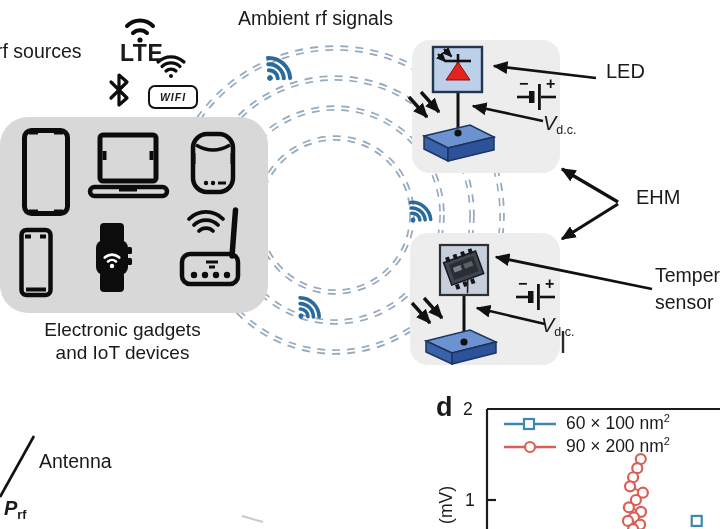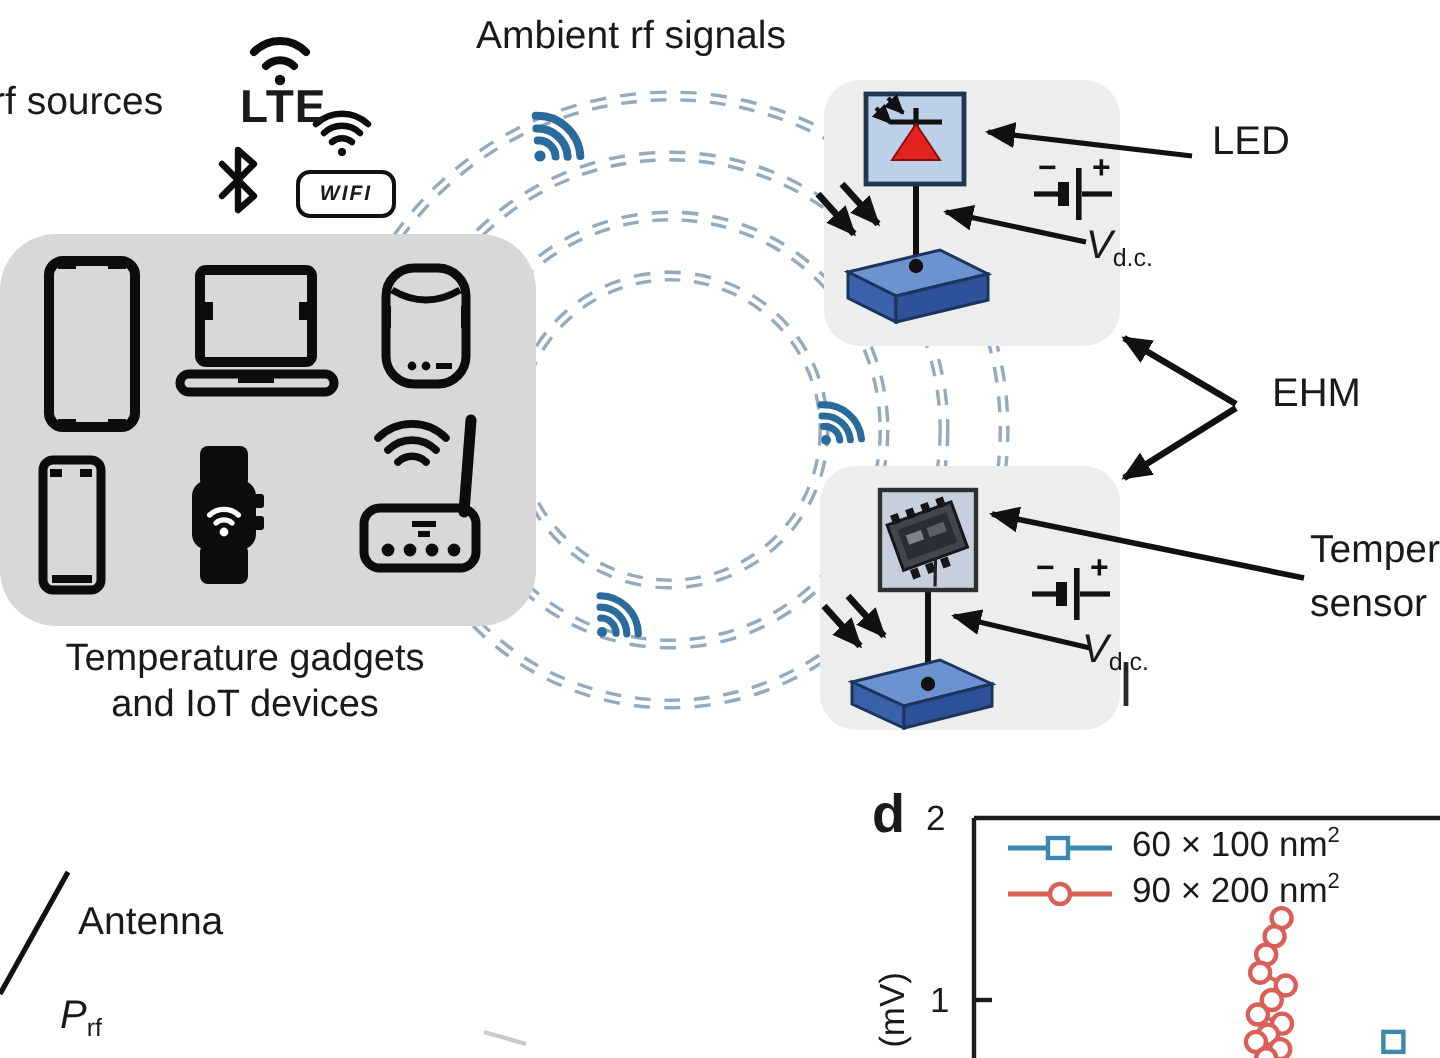--- a/index.html
+++ b/index.html
@@ -261,37 +261,37 @@
       <circle cx="634.023" cy="517.29" r="5" fill="#fff" stroke="#d95f57" stroke-width="2.2"></circle>
       <circle cx="627.965" cy="520.93" r="5" fill="#fff" stroke="#d95f57" stroke-width="2.2"></circle>
       <circle cx="640.081" cy="524.57" r="5" fill="#fff" stroke="#d95f57" stroke-width="2.2"></circle>
       <circle cx="633.091" cy="529.12" r="5" fill="#fff" stroke="#d95f57" stroke-width="2.2"></circle>
     </g>
 </svg>
 
 <span class="abs lbl" style="left:-4px;top:40px;">rf sources</span>
 <span class="abs lbl" style="left:238px;top:7px;">Ambient rf signals</span>
 <div class="abs caption" style="left:0px;top:318px;width:245px;">
-  <div>Temperature gadgets</div>
+  <div>Electronic gadgets</div>
   <div>and IoT devices</div>
 </div>
 <span class="abs lbl" style="left:606px;top:60px;font-size:20px;">LED</span>
 <span class="abs lbl" style="left:636px;top:186px;font-size:20px;">EHM</span>
 <div class="abs" style="left:655px;top:262px;font-size:19.5px;line-height:27px;">
   <div style="white-space:nowrap;">Temperature</div>
   <div>sensor</div>
 </div>
 <span class="abs" style="left:543px;top:112px;">
   <span class="ital">V</span><span class="sub">d.c.</span>
 </span>
 <span class="abs" style="left:541px;top:314px;">
   <span class="ital">V</span><span class="sub">d.c.</span>
 </span>
 <span class="abs lbl" style="left:39px;top:450px;">Antenna</span>
-<span class="abs" style="left:30px;top:497px;">
+<span class="abs" style="left:4px;top:497px;font-weight:bold;">
   <span class="ital">P</span><span class="sub">rf</span>
 </span>
 
 <span class="abs panel-d" style="left:436px;top:392px;">d</span>
 <span class="abs ytick" style="left:463px;top:399px;">2</span>
 <span class="abs ytick" style="left:465px;top:490px;">1</span>
 <span class="abs vlabel" style="left:436px;top:486px;">(mV)</span>
 <span class="abs legend-label" style="left:566px;top:412px;">
   <span>60 × 100 nm</span><sup>2</sup>
 </span>

